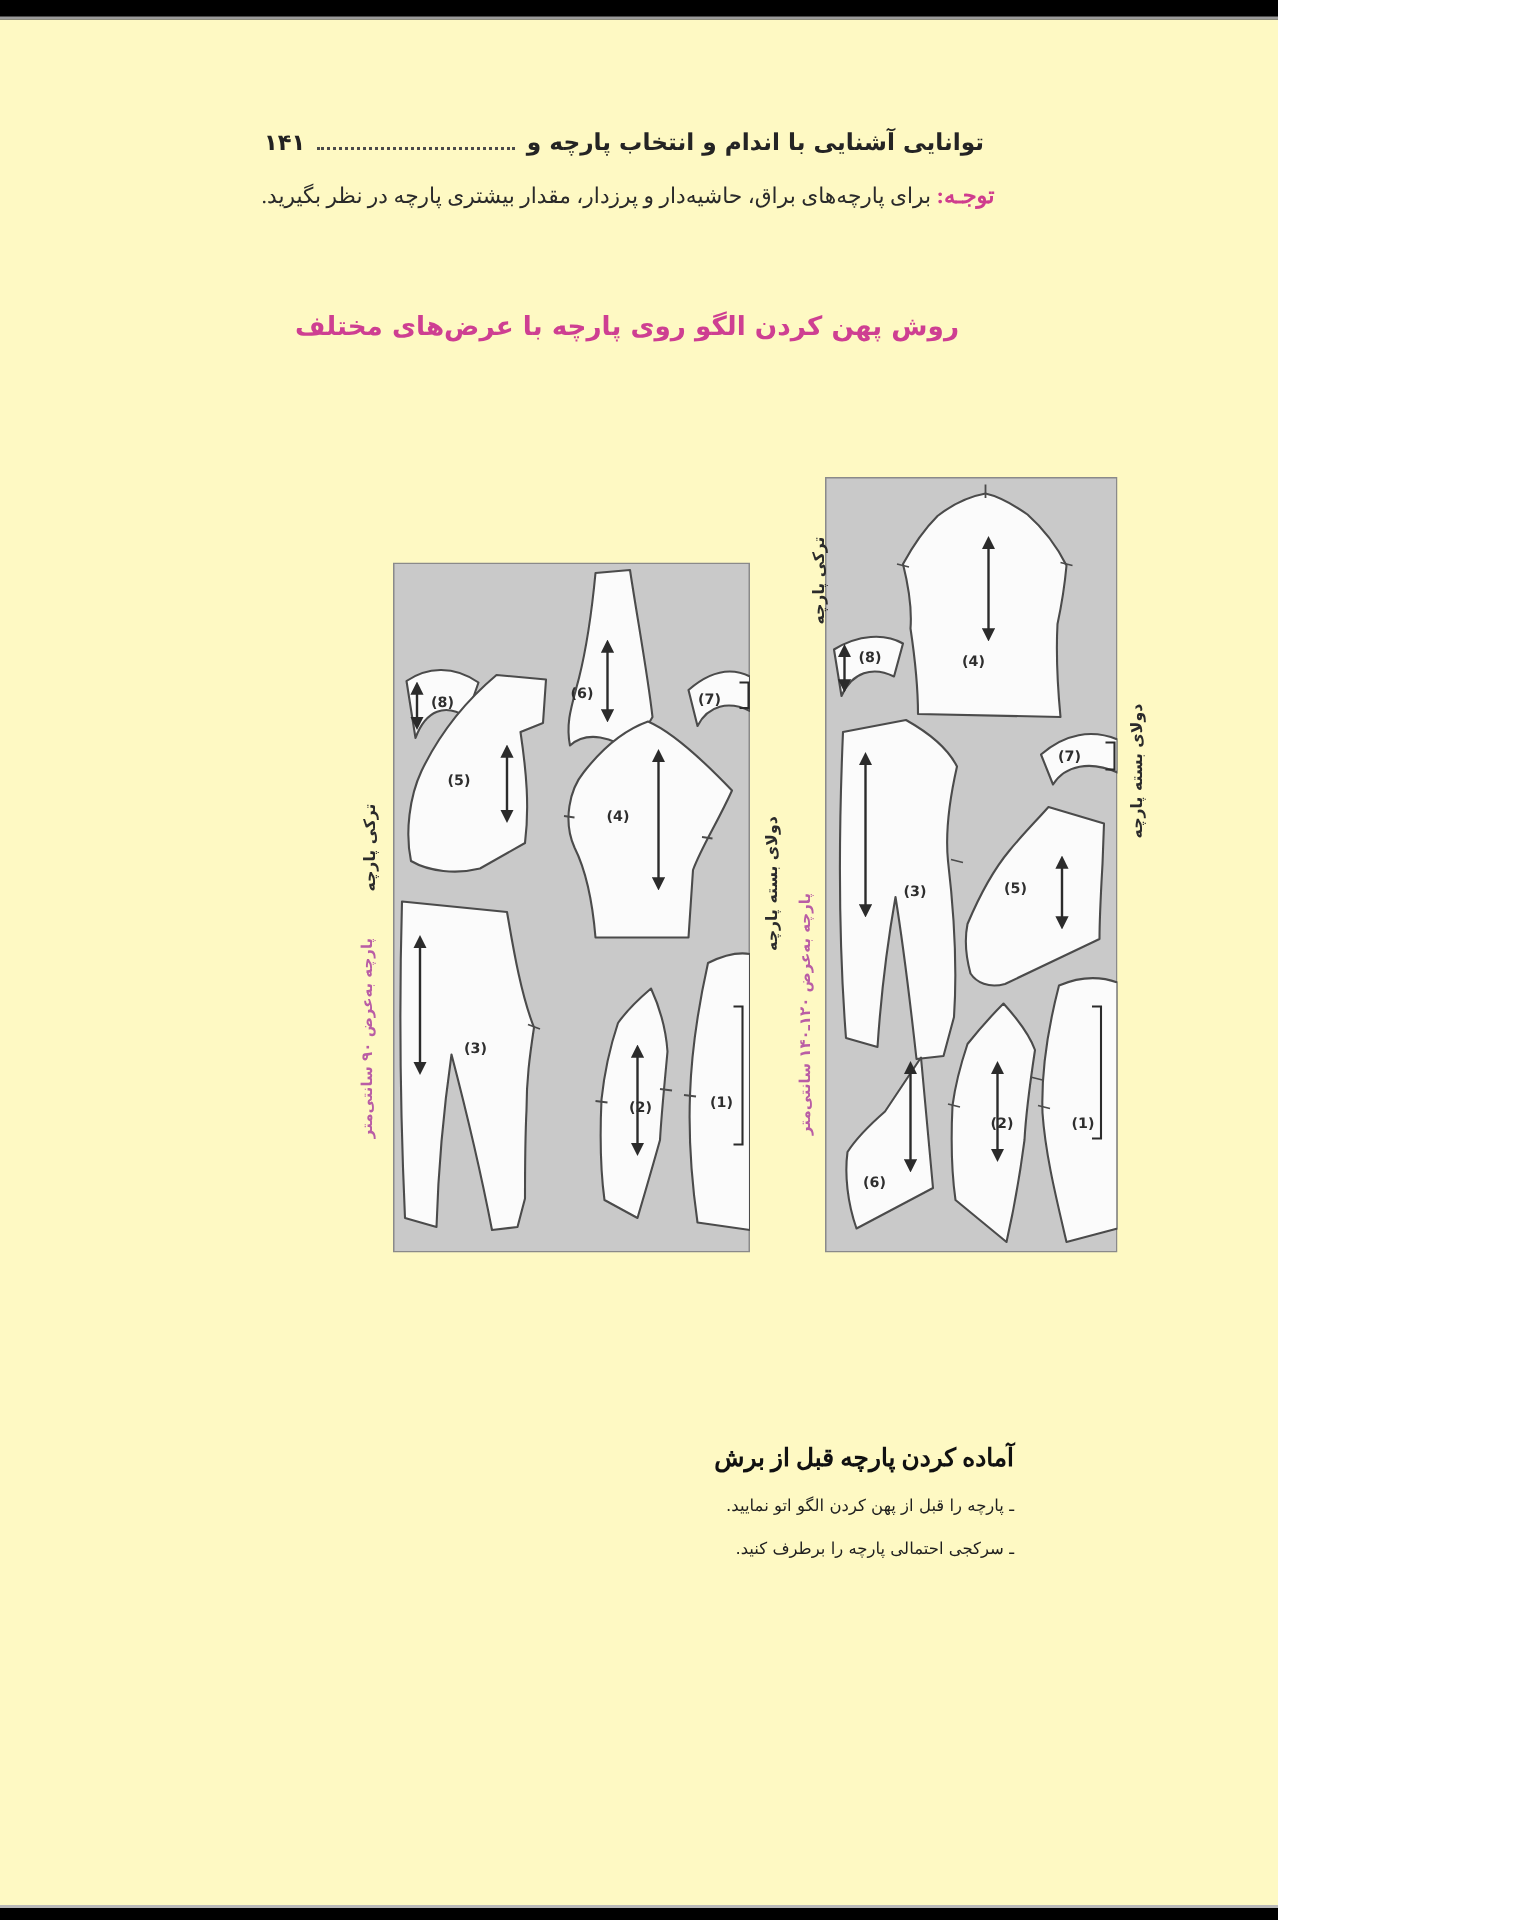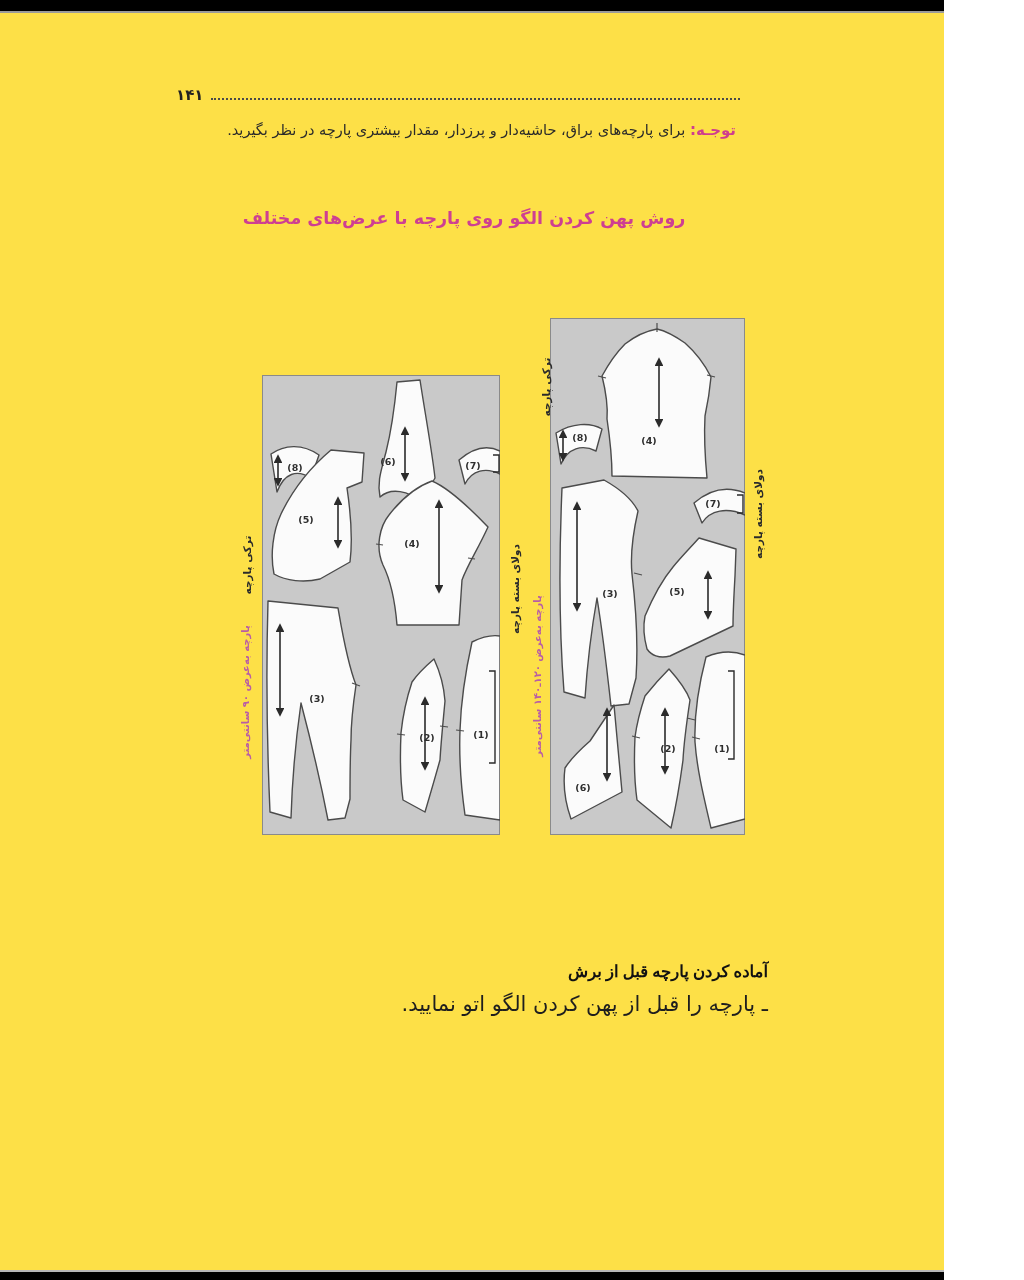--- a/index.html
+++ b/index.html
@@ -1,62 +1,63 @@
 <!DOCTYPE html>
 <html lang="fa"><head>
 <meta charset="utf-8">
 <style>
   html,body{margin:0;padding:0;background:#ffffff;}
-  .page{position:relative;width:944px;height:1280px;background:#fde047;overflow:hidden;
+  .page{position:relative;width:852px;height:1280px;background:#fef9c3;overflow:hidden;
         font-family:"DejaVu Sans",sans-serif;color:#1f1f1f;}
   .bar{position:absolute;left:0;width:100%;background:#000;}
   .bar.top{top:0;height:11px;border-bottom:2px solid #9a9a9a;}
   .bar.bottom{bottom:0;height:8px;border-top:2px solid #b8b8b8;}
 
   
   .header-row{position:absolute;top:84px;left:176px;right:196px;height:22px;
               display:flex;align-items:center;direction:ltr;}
   .pagenum{font-weight:bold;font-size:15px;color:#222;flex:0 0 auto;}
   .leader{flex:1 1 auto;border-bottom:2.5px dotted #4a4a4a;height:0;align-self:flex-end;
           margin:0 8px 6px 8px;}
   .htitle{font-weight:bold;font-size:15.5px;color:#242424;flex:0 0 auto;white-space:nowrap;}
 
-  .note-row{position:absolute;top:121px;right:208px;left:170px;direction:rtl;text-align:right;
-            font-size:14.5px;color:#2a2a2a;}
+  .note-row{position:absolute;top:121px;right:189px;left:170px;direction:rtl;text-align:right;
+            font-size:14.5px;color:#2a2a2a;font-family:Liberation Serif, serif;}
   .note-label{color:#cf3d8e;font-weight:bold;font-size:15px;}
 
   .fig-title{position:absolute;top:208px;left:160px;right:176px;text-align:center;direction:rtl;
              font-weight:bold;font-size:17.5px;color:#ce3f92;}
 
   .panel{position:absolute;}
   .panel svg{display:block;}
   .pc{fill:#fbfbfb;stroke:#4b4b4b;stroke-width:1.4;stroke-linejoin:round;}
   .gr{stroke:#2b2b2b;stroke-width:1.6;fill:none;}
   .brk{stroke:#2b2b2b;stroke-width:1.4;fill:none;}
   .notch{stroke:#4b4b4b;stroke-width:1.2;}
   .plabel{font-size:9.5px;fill:#2e2e2e;font-weight:600;font-family:"DejaVu Sans",sans-serif;}
 
   .vlabel{position:absolute;width:170px;text-align:center;transform:rotate(-90deg);
           transform-origin:center;white-space:nowrap;font-size:10.5px;line-height:18px;height:18px;direction:rtl;}
   .vlabel.black{color:#2b2b2b;font-weight:600;}
   .vlabel.mag{color:#b95da5;font-weight:600;font-size:10px;}
 
   .prep{position:absolute;right:176px;left:150px;top:962px;direction:rtl;color:#1e1e1e;}
   .prep h3{margin:0 0 8px 0;font-size:16.5px;font-weight:bold;color:#111;font-family:Liberation Serif, serif;}
-  .prep p{margin:0;font-size:21px;line-height:28.5px;text-align:justify;}
+  .prep p{margin:0;font-size:11px;line-height:28.5px;text-align:justify;}
 </style>
 </head>
 <body>
 
 <div class="page">
   <div class="bar top"></div>
 
   <div class="header-row">
     <span class="pagenum">۱۴۱</span>
     <span class="leader"></span>
+    <span class="htitle">توانایی آشنایی با اندام و انتخاب پارچه و</span>
   </div>
 
   <div class="note-row">
     <span class="note-label">توجـه:</span>
     <span>برای پارچه‌های براق، حاشیه‌دار و پرزدار، مقدار بیشتری پارچه در نظر بگیرید.</span>
   </div>
 
   <div class="fig-title">روش پهن کردن الگو روی پارچه با عرض‌های مختلف</div>
 
   <div class="panel" style="left:262px;top:375px;">
@@ -164,16 +165,17 @@
   <div class="vlabel mag" style="left:161px;top:683px;">پارچه به‌عرض ۹۰ سانتی‌متر</div>
   <div class="vlabel black" style="left:430px;top:580px;">دولای بسته پارچه</div>
 
   <div class="vlabel black" style="left:461px;top:378px;">ترکی پارچه</div>
   <div class="vlabel mag" style="left:453px;top:667px;">پارچه به‌عرض ۱۲۰ـ۱۴۰ سانتی‌متر</div>
   <div class="vlabel black" style="left:673px;top:505px;">دولای بسته پارچه</div>
 
   <div class="prep">
     <h3>آماده کردن پارچه قبل از برش</h3>
     <p>ـ پارچه را قبل از پهن کردن الگو اتو نمایید.</p>
+    <p>ـ سرکجی احتمالی پارچه را برطرف کنید.</p>
   </div>
 
   <div class="bar bottom"></div>
 </div>
 
 </body></html>

